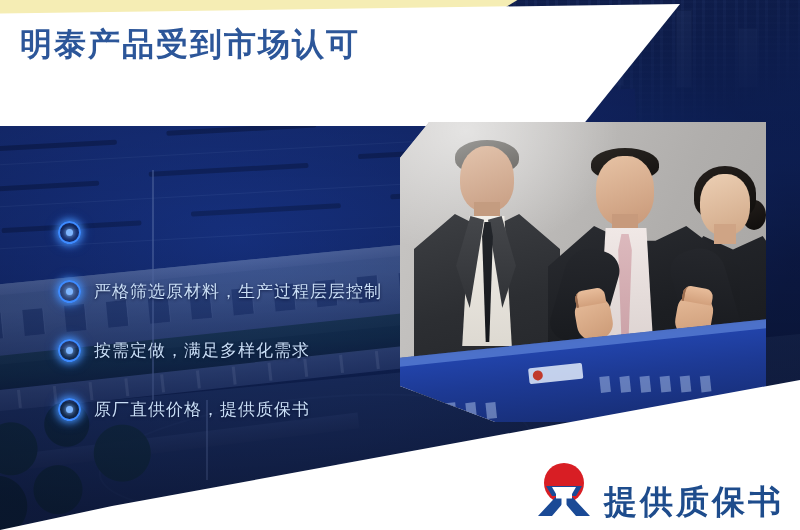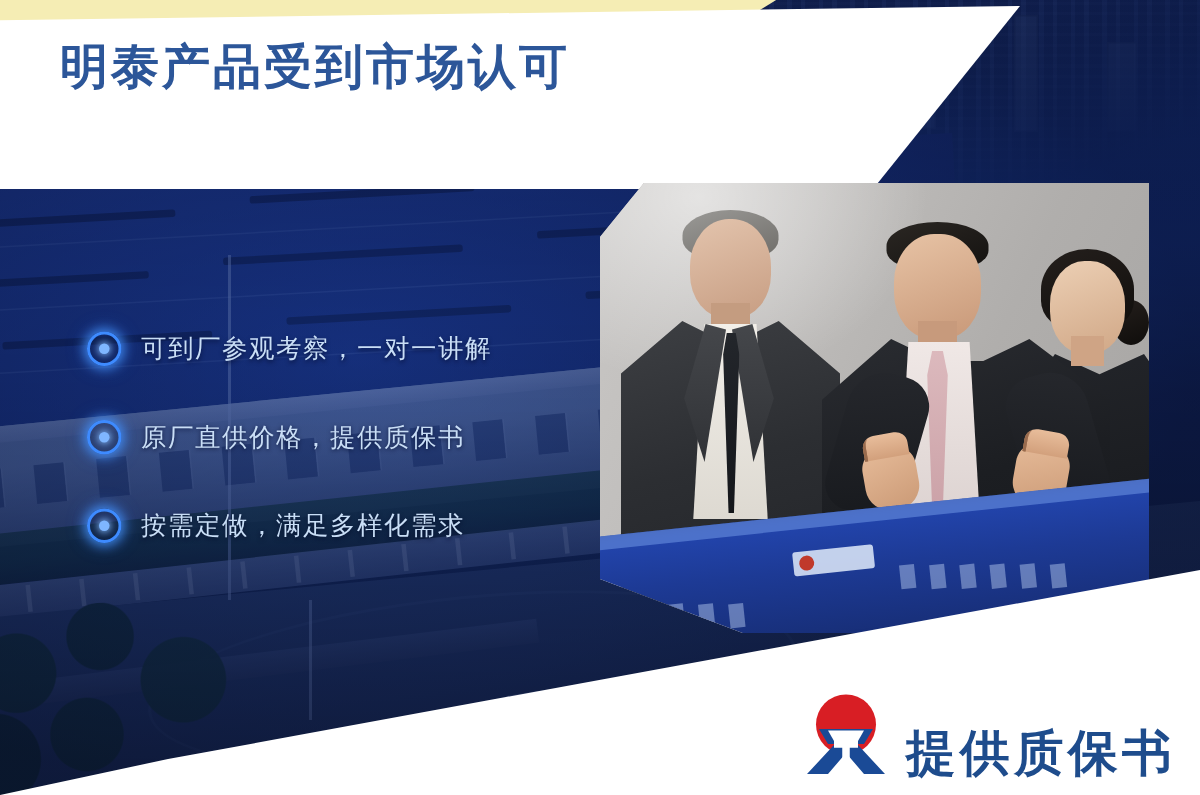--- a/index.html
+++ b/index.html
@@ -144,21 +144,21 @@
   .band-white{
     position:absolute;left:-20px;top:-4px;width:720px;height:126px;
     background:#ffffff;
     clip-path:polygon(0 0, 100% 0, 84% 100%, 0 100%);
   }
   .band-white.b2{
     width:700px;height:122px;top:4px;
     clip-path:polygon(0 8%, 100% 0, 86% 100%, 0 100%);
   }
   .title-wrap{
-    position:absolute;left:40px;top:27px;
+    position:absolute;left:20px;top:27px;
     z-index:6;
   }
   .title{
     margin:0;
     font-size:32px;font-weight:bold;letter-spacing:2px;
     color:#2C5699;
     font-family:"DejaVu Sans","Liberation Sans",sans-serif;
     white-space:nowrap;
     line-height:1.1;
   }
@@ -484,29 +484,32 @@
 
   <div class="band-yellow"></div>
   <div class="band-white b2"></div>
   <div class="title-wrap">
     <h1 class="title">明泰产品受到市场认可</h1>
   </div>
 
   <div class="bullets">
     <div class="bullet">
       <span class="dot"></span>
-      <span class="btxt">可到厂参观考察，一对一讲解</span>
+    </div>
+    <div class="bullet">
+      <span class="dot"></span>
+      <span class="btxt">严格筛选原材料，生产过程层层控制</span>
+    </div>
+    <div class="bullet">
+      <span class="dot"></span>
+      <span class="btxt">按需定做，满足多样化需求</span>
     </div>
     <div class="bullet">
       <span class="dot"></span>
       <span class="btxt">原厂直供价格，提供质保书</span>
-    </div>
-    <div class="bullet">
-      <span class="dot"></span>
-      <span class="btxt">按需定做，满足多样化需求</span>
     </div>
   </div>
 
   <div class="photo">
     <div class="ph-bg"></div>
 
     <div class="p1">
       <span class="jacket"></span>
       <span class="hair"></span>
       <span class="head"></span>

